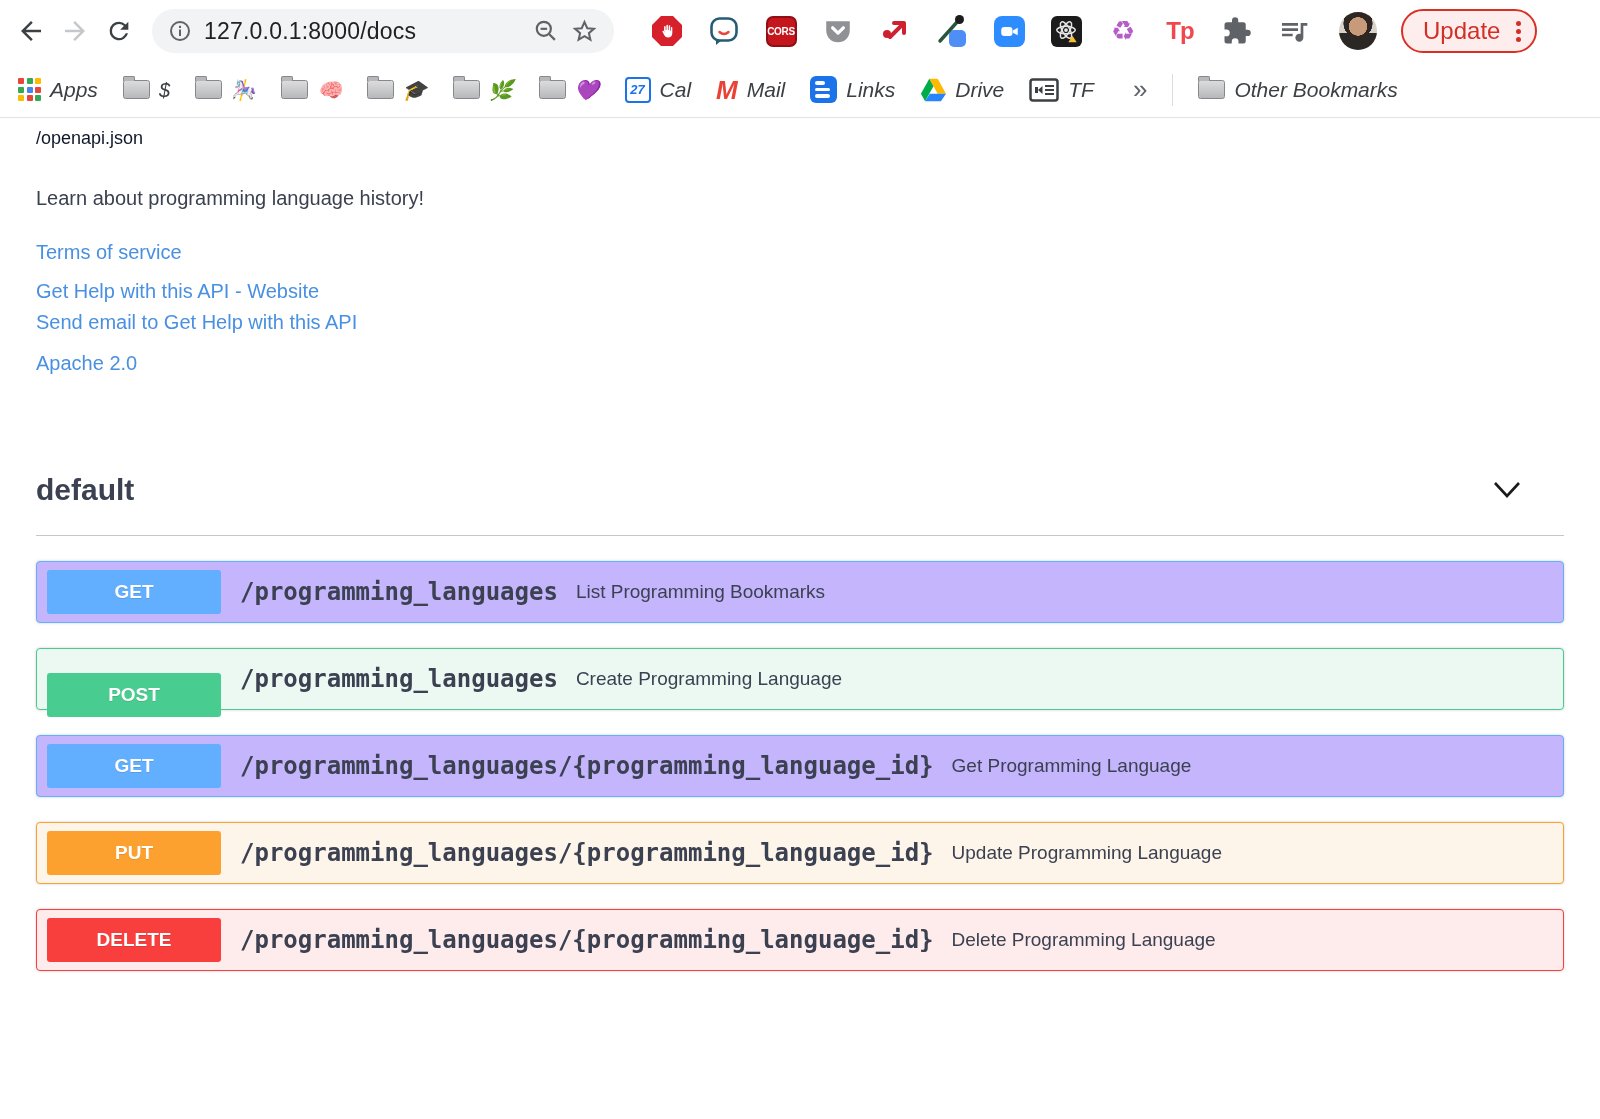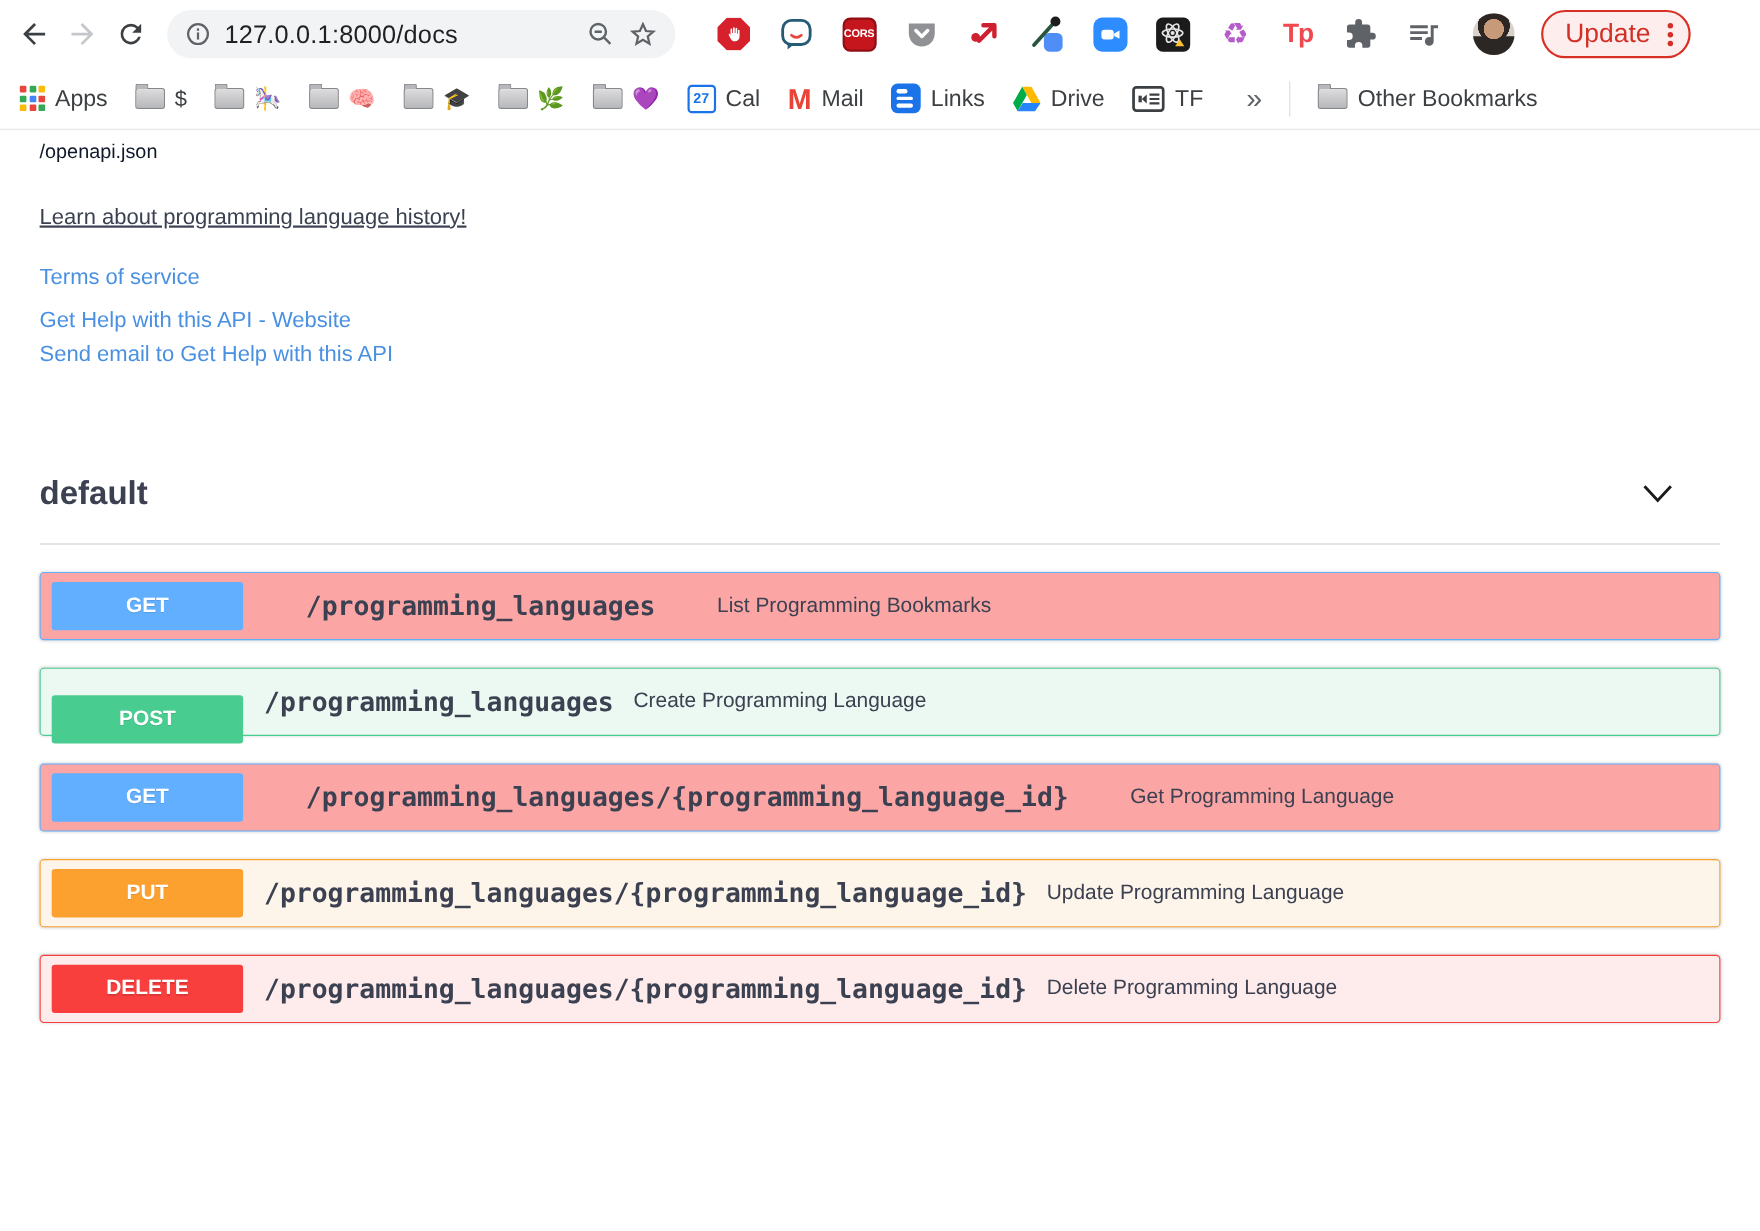--- a/index.html
+++ b/index.html
@@ -57,21 +57,21 @@
   }
   .update-pill .lbl { color:#d22f27; font-size:24px; }
   .kebab { display:flex; flex-direction:column; gap:3px; }
   .kebab i { width:5px; height:5px; border-radius:50%; background:#d22f27; }
   
   .bookmarks {
     height:56px; display:flex; align-items:center; gap:25px;
     padding:0 18px; border-bottom:1px solid #e2e3e5; background:#fff;
     font-size:21px; color:#3c4043;
   }
-  .bm { display:flex; align-items:center; gap:9px; flex:none; }
+  .bm { display:flex; align-items:center; gap:9px; flex:none;font-style:italic; }
   .apps-grid { display:grid; grid-template-columns:repeat(3,6px); grid-gap:2.5px; }
   .apps-grid i { width:6px; height:6px; border-radius:1px; }
   .folder {
     width:27px; height:19px; position:relative; flex:none;
     background:linear-gradient(180deg,#dcdcdd,#b7b8bb);
     border:1.5px solid #85878a; border-radius:2.5px;
   }
   .folder::before {
     content:""; position:absolute; top:-5px; left:-1px; width:10px; height:4px;
     background:#b7b8bb; border:1.5px solid #85878a; border-bottom:none;
@@ -98,39 +98,39 @@
   h1.api-title { margin:0; font-size:52px; line-height:1.05; font-weight:bold; color:#3b4151; letter-spacing:-.5px; }
   .pills { display:flex; gap:10px; margin-top:4px; }
   .pill {
     color:#fff; font-size:16px; font-weight:bold; padding:7px 14px; border-radius:20px;
     background-image:linear-gradient(rgba(255,255,255,.35), rgba(255,255,255,0) 50%);
   }
   .pill.ver { background-color:#7d8492; }
   .pill.oas { background-color:#89bf04; }
   a { text-decoration:none; }
   .spec-link { display:inline-block; margin-top:10px; font-size:18px; color:#0f172a; }
-  .desc { margin:38px 0 0; font-size:20px; color:#3b4151;text-decoration:underline; }
+  .desc { margin:38px 0 0; font-size:20px; color:#3b4151; }
   .ilink { display:block; font-size:20px; color:#4990e2; }
   .ilink.terms { margin-top:31px; }
   .ilink.site  { margin-top:16px; }
   .ilink.email { margin-top:8px; }
   .ilink.lic   { margin-top:18px; }
   .section-head {
     margin-top:98px; display:flex; align-items:center; justify-content:space-between;
     border-bottom:1px solid rgba(59,65,81,.3); padding-bottom:28px; cursor:pointer;
   }
   .section-head h3 { margin:0; font-size:30px; font-weight:bold; color:#3b4151; }
   .chev { margin-right:42px; display:flex; }
   .op {
     margin-top:25px; height:62px; border-radius:4px;
     display:flex; align-items:center; padding-left:10px;
     border:1px solid; box-shadow:0 0 3px rgba(0,0,0,.19);
   }
   .op:first-of-type { margin-top:13px; }
-  .op.get    { background:#fca5a5; border-color:#61affe;gap:38px; }
+  .op.get    { background:#c4b5fd; border-color:#61affe; }
   .op.post   { background:#ecf9f3; border-color:#49cc90; }
   .op.put    { background:#fef5ea; border-color:#fca130; }
   .op.delete { background:#feebeb; border-color:#f93e3e; }
   .method {
     flex:none; width:174px; text-align:center; padding:11px 0; border-radius:3px;
     color:#fff; font-weight:bold; font-size:19px; text-shadow:0 1px 0 rgba(0,0,0,.1);
   }
   .m-get    { background:#61affe; }
   .m-post   { background:#49cc90;margin-top:32px; }
   .m-put    { background:#fca130; }
@@ -358,20 +358,21 @@
     </span>
   </div>
 </div>
 
 <div class="content">
   <a class="spec-link" href="#">/openapi.json</a>
   <p class="desc">Learn about programming language history!</p>
   <a class="ilink terms" href="#">Terms of service</a>
   <a class="ilink site" href="#">Get Help with this API - Website</a>
   <a class="ilink email" href="#">Send email to Get Help with this API</a>
+  <a class="ilink lic" href="#">Apache 2.0</a>
 
   <div class="section-head">
     <h3>default</h3>
     <span class="chev">
       <svg width="30" height="22" viewBox="0 0 30 22">
           <path d="M3 4l12 13L27 4" fill="none" stroke="#1b1b1b" stroke-width="2.6"></path>
         </svg>
     </span>
   </div>
 

